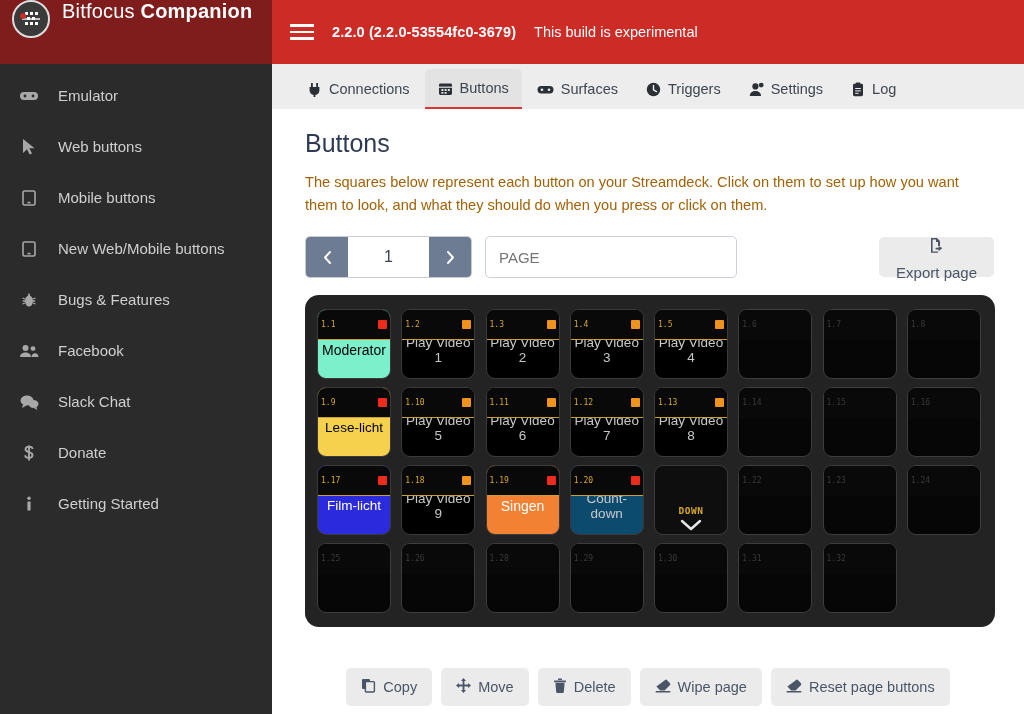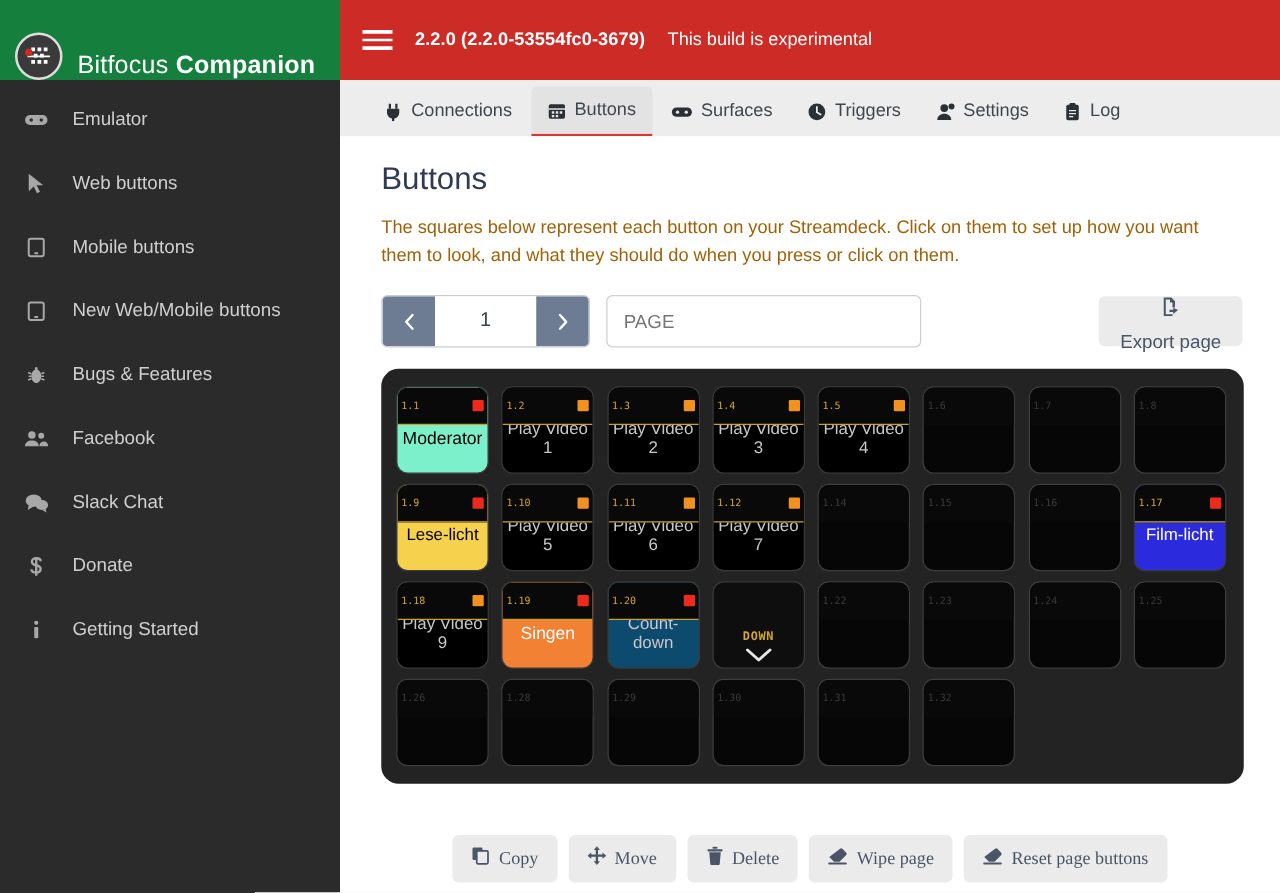--- a/index.html
+++ b/index.html
@@ -13,22 +13,22 @@
 
   
   .sidebar {
     width: 272px; height: 714px;
     background: #2b2b2b;
     display: flex; flex-direction: column;
     flex: 0 0 272px;
   }
   .brand {
     height: 64px; flex: 0 0 64px;
-    background: #15803d;
-    display: flex; align-items: flex-end;
+    background: #7f1d1d;
+    display: flex; align-items: flex-start;
     padding-left: 12px;
     gap: 12px;
   }
   .logo {
     width: 38px; height: 38px; border-radius: 50%;
     background: #3a3a3a;
     border: 2px solid #dedede;
     position: relative;
     display: flex; align-items: center; justify-content: center;
     flex: 0 0 38px;
@@ -210,21 +210,21 @@
     display: flex; align-items: center; justify-content: center;
     gap: 9px;
   }
   .act-btn {
     height: 38px; padding: 0 15px;
     background: #ebebeb; color: #4a5568;
     border: none; border-radius: 5px;
     font-size: 14.5px;
     display: flex; align-items: center; gap: 7px;
     cursor: pointer;
-    font-family: Liberation Serif, serif;
+    font-family: Liberation Sans, sans-serif;
   }
   svg { flex: none; }
 </style>
 </head>
 <body>
 
 <div class="app">
 
   <aside class="sidebar">
     <div class="brand">
@@ -546,20 +546,27 @@
               </div>
               <div class="cell-body small" style="color: rgb(200, 200, 200);">Play Video 6</div>
             </div>
             <div class="cell filled" style="background: rgb(0, 0, 0);">
               <div class="cell-hdr">
                 <span class="cell-id">1.12</span>
                 <span class="dot orange"></span>
               </div>
               <div class="cell-body small" style="color: rgb(200, 200, 200);">Play Video 7</div>
             </div>
+            <div class="cell filled" style="background: rgb(0, 0, 0);">
+              <div class="cell-hdr">
+                <span class="cell-id">1.13</span>
+                <span class="dot orange"></span>
+              </div>
+              <div class="cell-body small" style="color: rgb(200, 200, 200);">Play Video 8</div>
+            </div>
             <div class="cell empty">
               <div class="cell-hdr">
                 <span class="cell-id">1.14</span>
               </div>
               <div class="cell-body" style="color: rgb(58, 58, 58);"></div>
             </div>
             <div class="cell empty">
               <div class="cell-hdr">
                 <span class="cell-id">1.15</span>
               </div>

